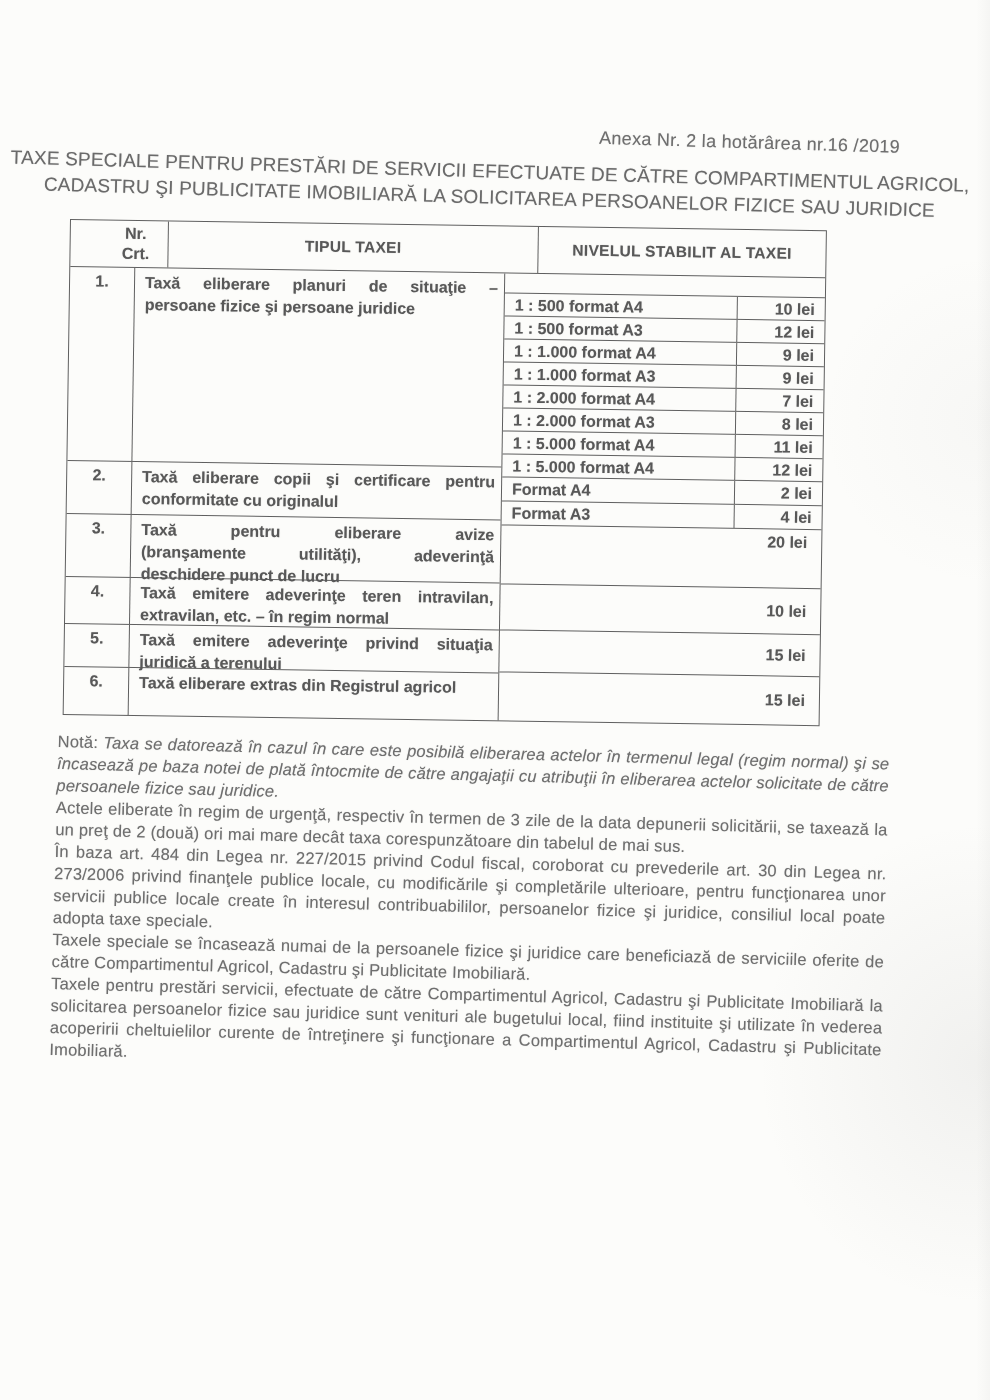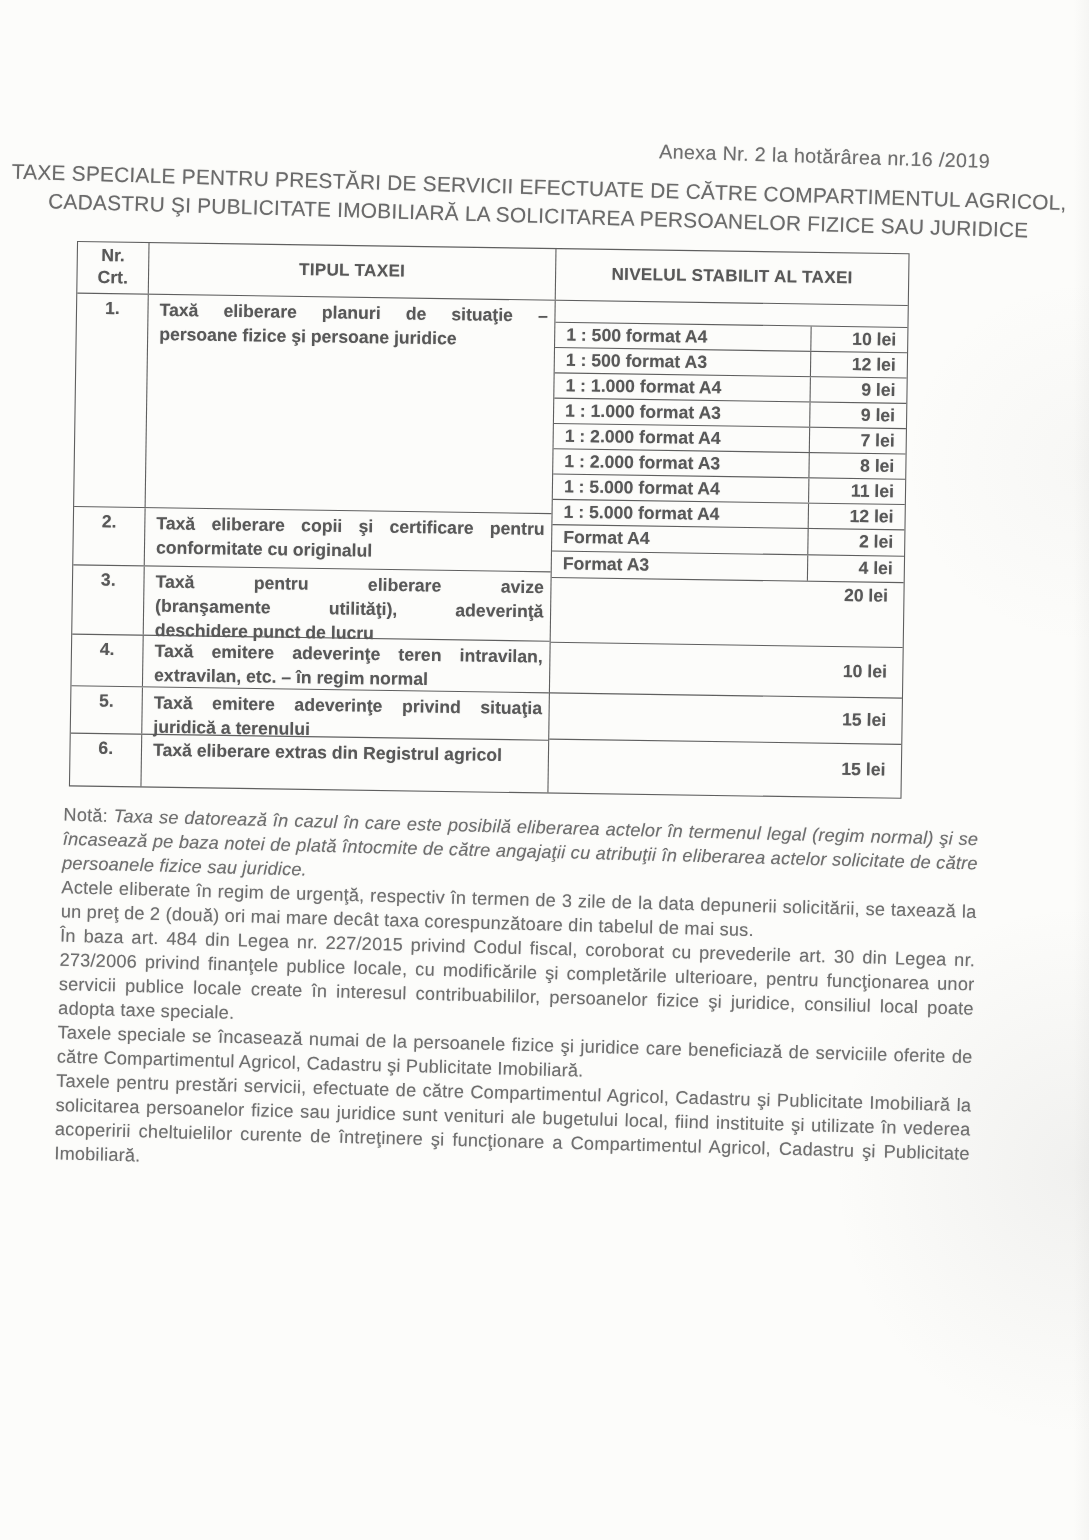--- a/index.html
+++ b/index.html
@@ -44,21 +44,21 @@
   .table-block{
     position:absolute;left:70px;top:219px;width:757px;
     transform:rotate(0.85deg);transform-origin:0 0;
     border:1px solid var(--line);
     color:var(--ink-table);
     font-weight:bold;font-size:16px;
     text-shadow:0 0 1px rgba(100,100,100,0.40);
   }
   .t-header{display:flex;height:47px;border-bottom:1px solid var(--line);}
   .hc{display:flex;align-items:center;justify-content:center;}
-  .hc-nr{width:65px;border-right:1px solid var(--line);flex-direction:column;font-size:16px;line-height:20px;}
+  .hc-nr{width:65px;border-right:1px solid var(--line);flex-direction:column;font-size:16px;line-height:20px;margin-left:33px;}
   .hc-type{width:370px;border-right:1px solid var(--line);font-size:15.5px;letter-spacing:0.3px;}
   .hc-level{flex:1;font-size:15.5px;letter-spacing:0.3px;}
   .t-body{display:flex;height:447px;}
   .t-left{width:435px;border-right:1px solid var(--line);}
   .l-row{display:flex;border-bottom:1px solid var(--line);}
   .l-row:last-child{border-bottom:none;}
   .h-r1{height:194px}.h-r2{height:53px}.h-r3{height:63px}.h-r4{height:47px}.h-r5{height:43px}.h-r6{height:47px}
   .nr-cell{width:65px;border-right:1px solid var(--line);text-align:center;padding-top:5px;}
   .desc-cell{flex:1;padding:4px 6px 0 10px;line-height:22px;}
   .jline{text-align:justify;text-align-last:justify;}

